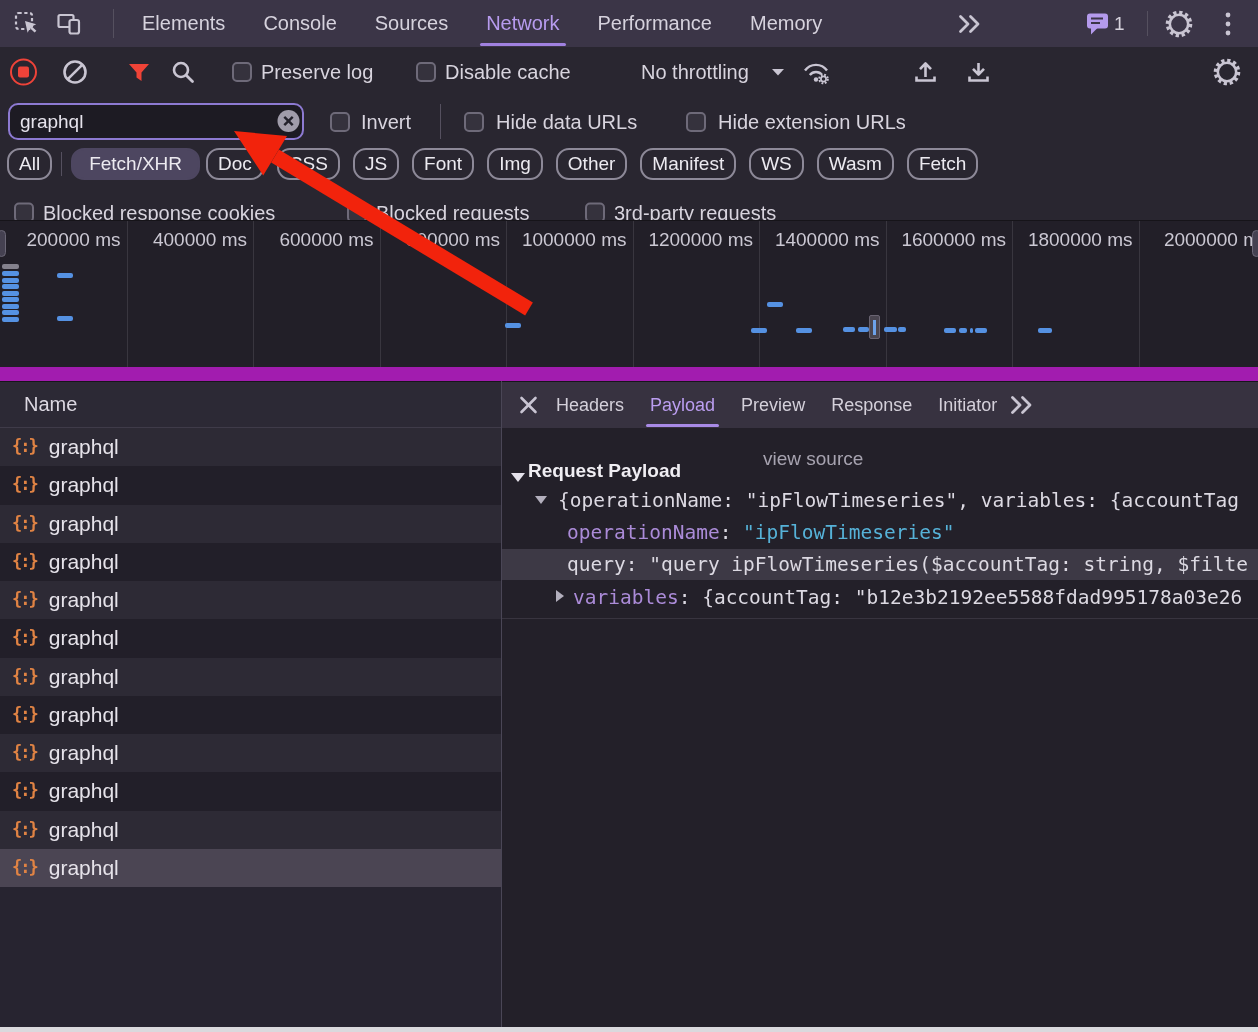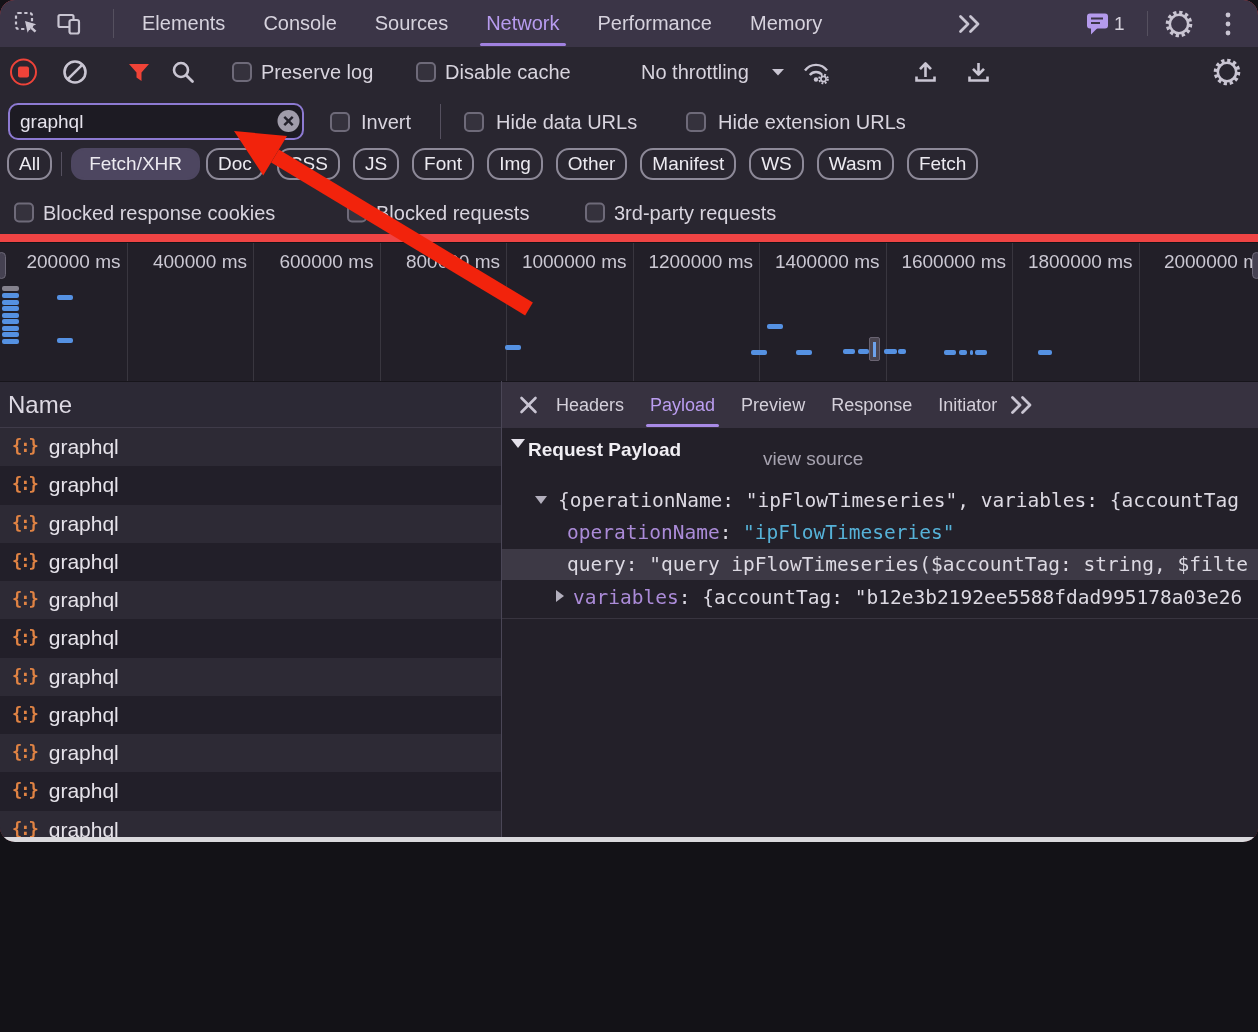--- a/index.html
+++ b/index.html
@@ -1,16 +1,16 @@
 <!DOCTYPE html>
 <html><head>
 <meta charset="utf-8">
 <style>
   html,body{margin:0;padding:0;background:#131217;}
-  .app{position:relative;width:1258px;height:842px;background:#ef4444;font-family:"Liberation Sans",sans-serif;overflow:hidden;color:#d8d4de;border-radius:15px;}
+  .app{position:relative;width:1258px;height:1032px;background:#a21caf;font-family:"Liberation Sans",sans-serif;overflow:hidden;color:#d8d4de;}
   .vdiv{position:absolute;width:1px;background:#55505f;}
   .ico{position:absolute;top:50%;transform:translateY(-50%);display:flex;align-items:center;justify-content:center;}
   
   .topbar{position:absolute;left:0;top:0;width:100%;height:47px;background:#3b3547;}
   .tabs{position:absolute;left:123px;top:0;height:47px;display:flex;}
   .tab{padding:0 19px;display:flex;align-items:center;font-size:20px;color:#d6d2dd;position:relative;}
   .tab.active{color:#b79bee;}
   .tab.active::after{content:"";position:absolute;left:13px;right:13px;bottom:1px;height:3.5px;background:#a081e0;border-radius:3px;}
   .badge1{position:absolute;left:1114px;top:50%;transform:translateY(-50%);font-size:19px;color:#d6d2dd;}
   
@@ -25,43 +25,43 @@
   
   .chiprow{position:absolute;left:0;top:146px;width:100%;height:45px;background:#292630;display:flex;align-items:flex-start;padding-left:7px;box-sizing:border-box;}
   .chip{margin-top:2px;height:32px;box-sizing:border-box;border:2px solid #8d8998;border-radius:13px;display:flex;align-items:center;padding:0 10px;font-size:19px;color:#eceaf0;margin-right:13px;white-space:nowrap;}
   .chip.selected{background:#4d4660;border-color:#4d4660;padding:0 16px;margin-right:6px;}
   .chipdiv{width:1px;height:24px;background:#55505f;margin:6px 9px 0 -4px;}
   
   .cbrow{position:absolute;left:0;top:191px;width:100%;height:43px;background:#292630;}
   .cbgroup{position:absolute;top:50%;transform:translateY(-50%);display:flex;align-items:center;gap:9px;font-size:20px;color:#d8d4de;white-space:nowrap;}
   .cbgroup .box{width:20px;height:20px;box-sizing:border-box;background:#35323d;border:2px solid #6e6a79;border-radius:5px;flex:0 0 auto;}
   
-  .timeline{position:absolute;left:0;top:242px;width:100%;height:147px;background:#221f28;border-top:1px solid #161419;box-sizing:border-box;}
+  .timeline{position:absolute;left:0;top:220px;width:100%;height:147px;background:#221f28;border-top:1px solid #161419;box-sizing:border-box;}
   .tl-col{position:absolute;top:0;bottom:0;width:1px;background:#39363f;}
   .tl-label{position:absolute;top:8px;font-size:19px;color:#cbc8d3;white-space:nowrap;transform:translateX(-100%);}
   .tl-bar{position:absolute;border-radius:2px;background:#5591e2;}
   .tl-marker{position:absolute;background:#4a4550;border:1px solid #6a6472;border-radius:2px;box-sizing:border-box;display:flex;align-items:center;justify-content:center;}
   .tl-marker::after{content:"";width:3px;height:15px;background:#6da2ea;}
   .tl-handle{position:absolute;width:9px;height:27px;background:#454151;border:1.5px solid #6b6776;border-radius:5px;box-sizing:border-box;}
   
   .left-pane{position:absolute;left:0;top:381px;width:501px;bottom:0;background:#272430;border-right:1px solid #4a4656;box-sizing:content-box;}
-  .name-header{height:47px;background:#2c2935;border-top:1px solid #17151b;border-bottom:1px solid #3f3b49;box-sizing:border-box;display:flex;align-items:center;padding-left:8px;font-size:24px;color:#dcd8e2;}
+  .name-header{height:47px;background:#2c2935;border-top:1px solid #17151b;border-bottom:1px solid #3f3b49;box-sizing:border-box;display:flex;align-items:center;padding-left:24px;font-size:20px;color:#dcd8e2;}
   .req-row{height:38.25px;display:flex;align-items:center;padding-left:12px;font-size:21px;color:#e6e3ea;}
   .req-row.odd{background:#2d2a35;}
   .req-row.even{background:#221f29;}
   .req-row.selected{background:#4b4553;}
   .req-icon{font-family:"DejaVu Sans Mono",monospace;font-size:17px;font-weight:bold;color:#e08344;letter-spacing:-2px;margin-right:12px;margin-top:-2px;}
   .right-pane{position:absolute;left:502px;top:381px;right:0;bottom:0;background:#232029;}
   .detail-tabs{position:relative;height:47px;background:#373240;border-top:1px solid #17151b;display:flex;align-items:center;box-sizing:border-box;}
   .dtabs{position:absolute;left:41px;top:0;height:100%;display:flex;}
   .dtab{padding:0 13px;font-size:18px;color:#d4d0da;height:100%;display:flex;align-items:center;position:relative;}
   .dtab.active{color:#bb9df0;}
   .dtab.active::after{content:"";position:absolute;left:9px;right:9px;bottom:1px;height:3.5px;background:#a88ae6;border-radius:3px;}
   .payload{position:absolute;left:0;top:47px;right:0;bottom:0;background:#232029;}
-  .sec-row{position:absolute;left:9px;top:11px;display:flex;align-items:flex-start;}
+  .sec-row{position:absolute;left:9px;top:32px;display:flex;align-items:flex-end;}
   .tri-down-w{width:0;height:0;border-left:7px solid transparent;border-right:7px solid transparent;border-top:9px solid #e4e1ea;margin-right:3px;}
   .sec-title{font-size:19px;font-weight:bold;color:#f0eef3;}
   .view-source{position:absolute;left:261px;top:20px;font-size:19px;color:#a7a3b0;}
   .pl-line{position:absolute;height:30px;display:flex;align-items:center;white-space:pre;}
   .m{font-family:"DejaVu Sans Mono",monospace;font-size:19.5px;}
   .tok-plain{color:#dcd9e2;}
   .tok-key{color:#ab8bd8;}
   .tok-str{color:#56b2d8;}
   .pl-hl{position:absolute;left:0;right:0;height:31px;background:#3d3945;}
   .tri-down-g{width:0;height:0;border-left:6.5px solid transparent;border-right:6.5px solid transparent;border-top:8px solid #b3afbd;}

